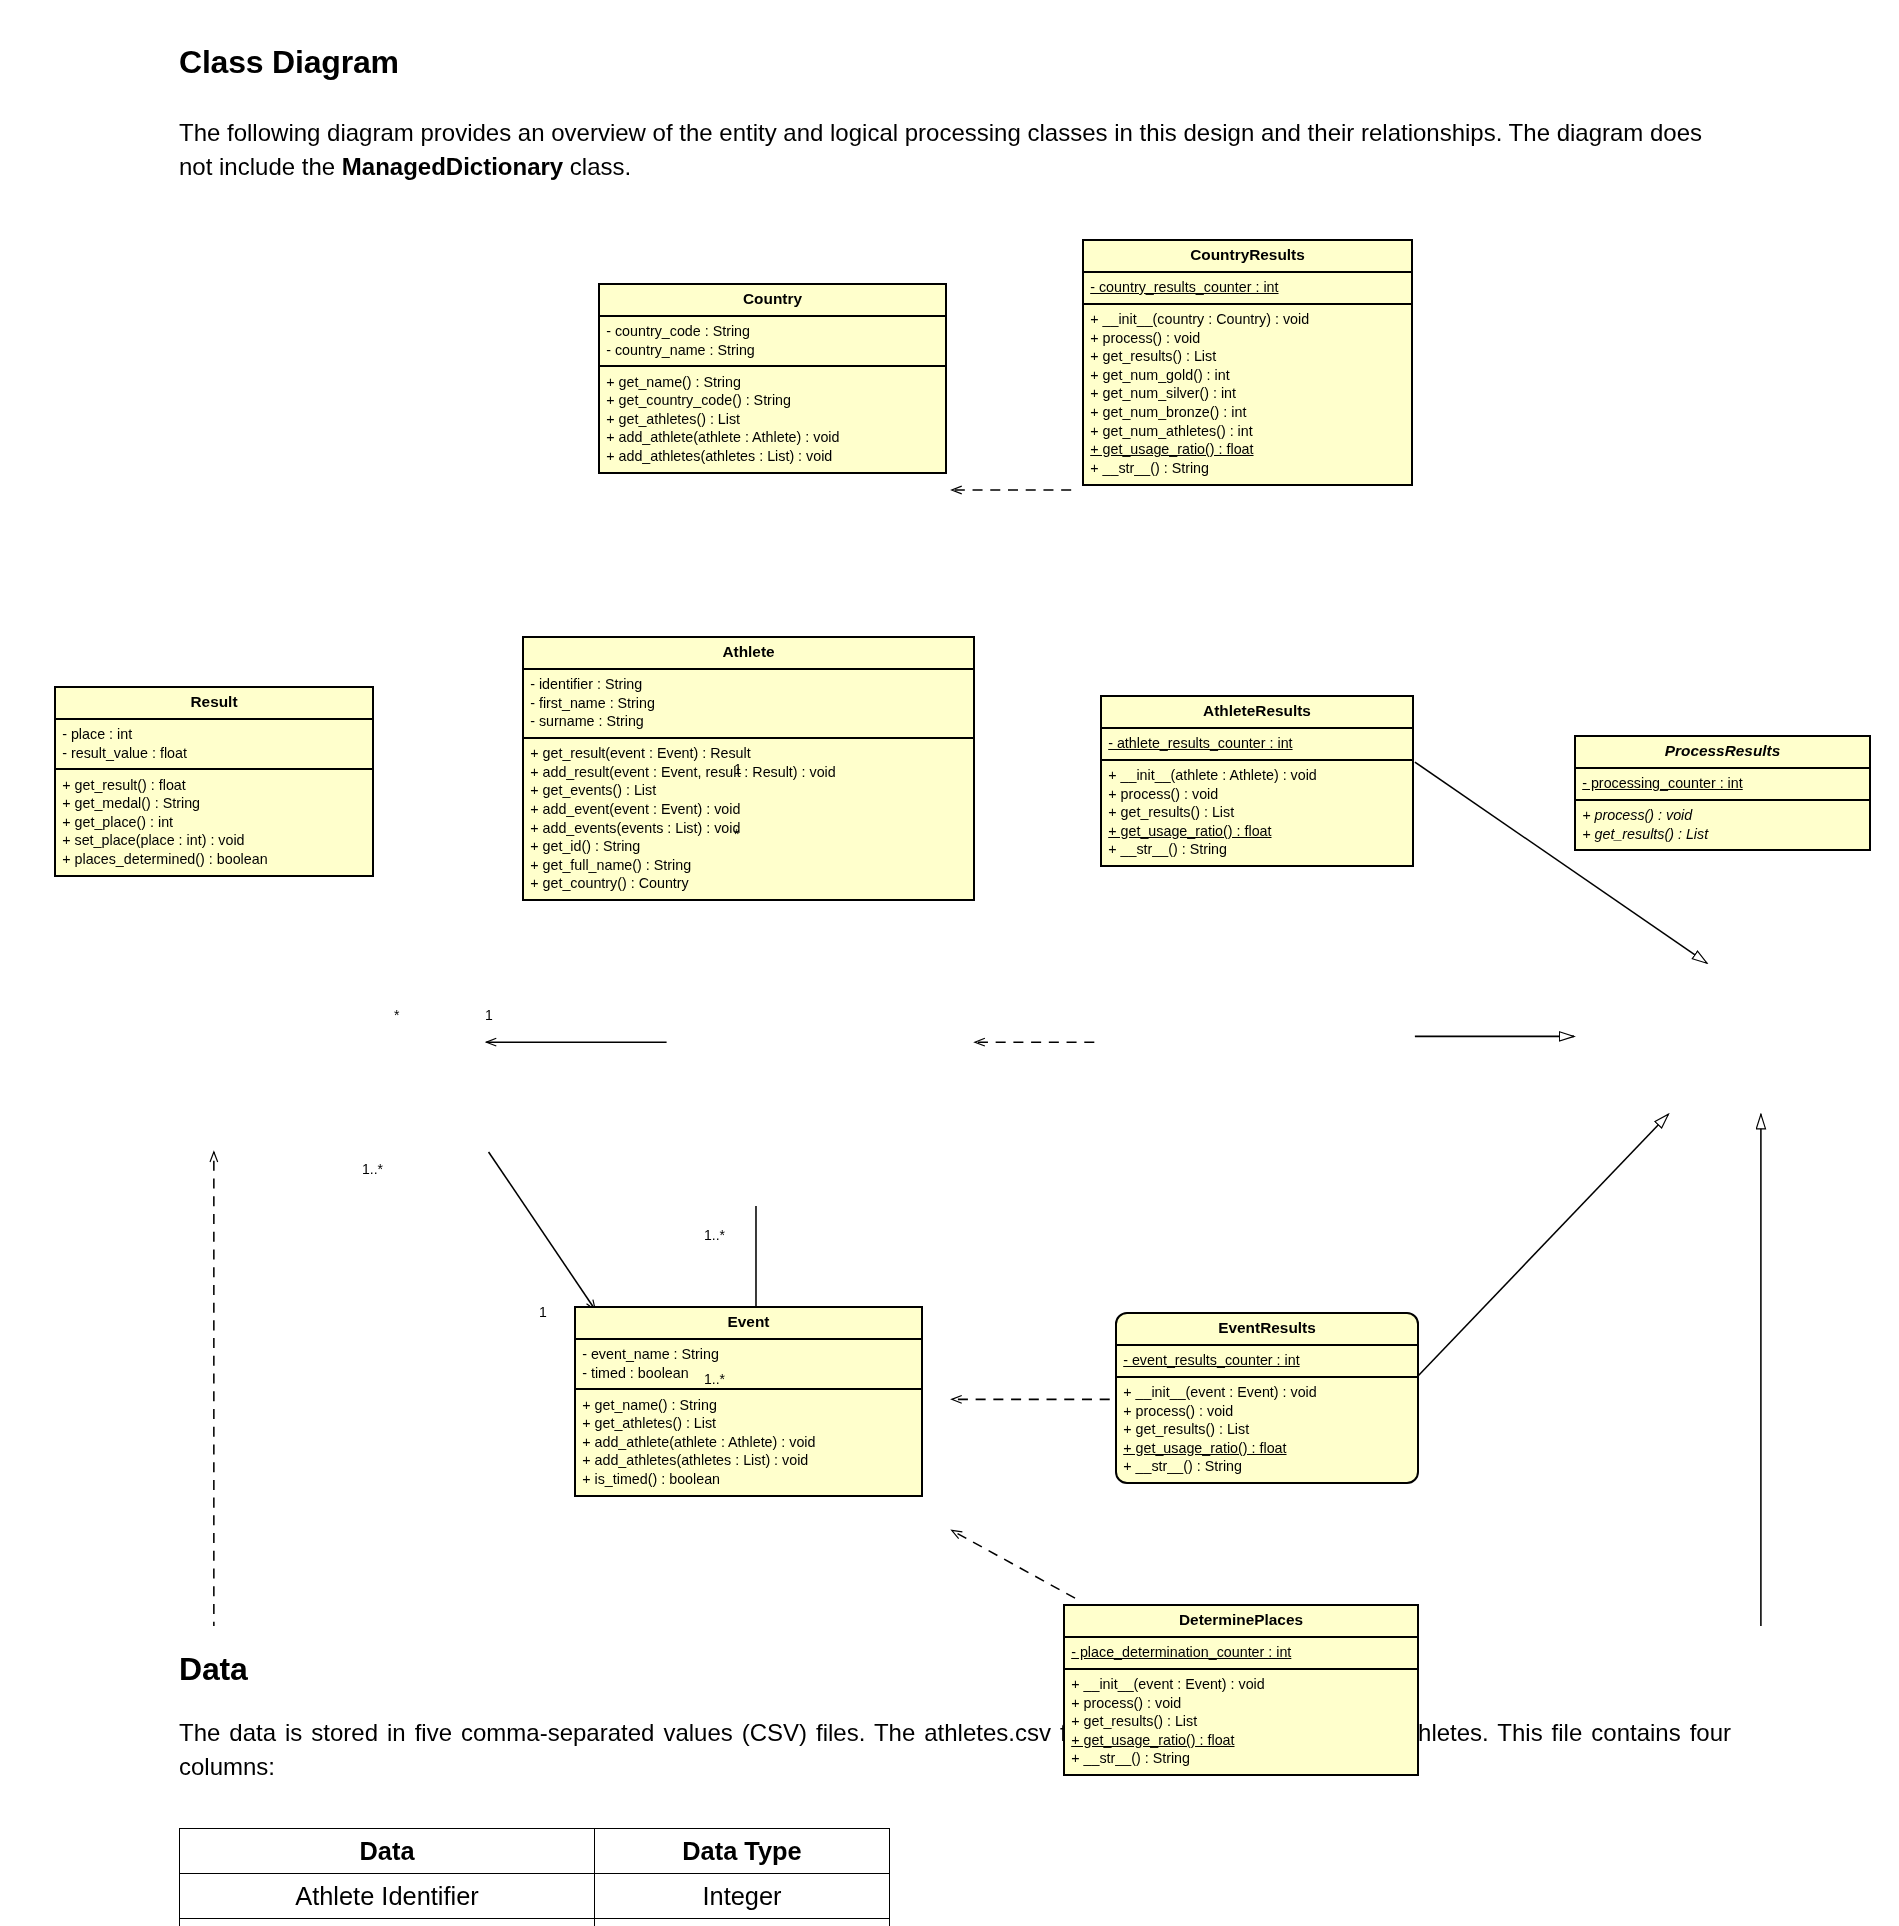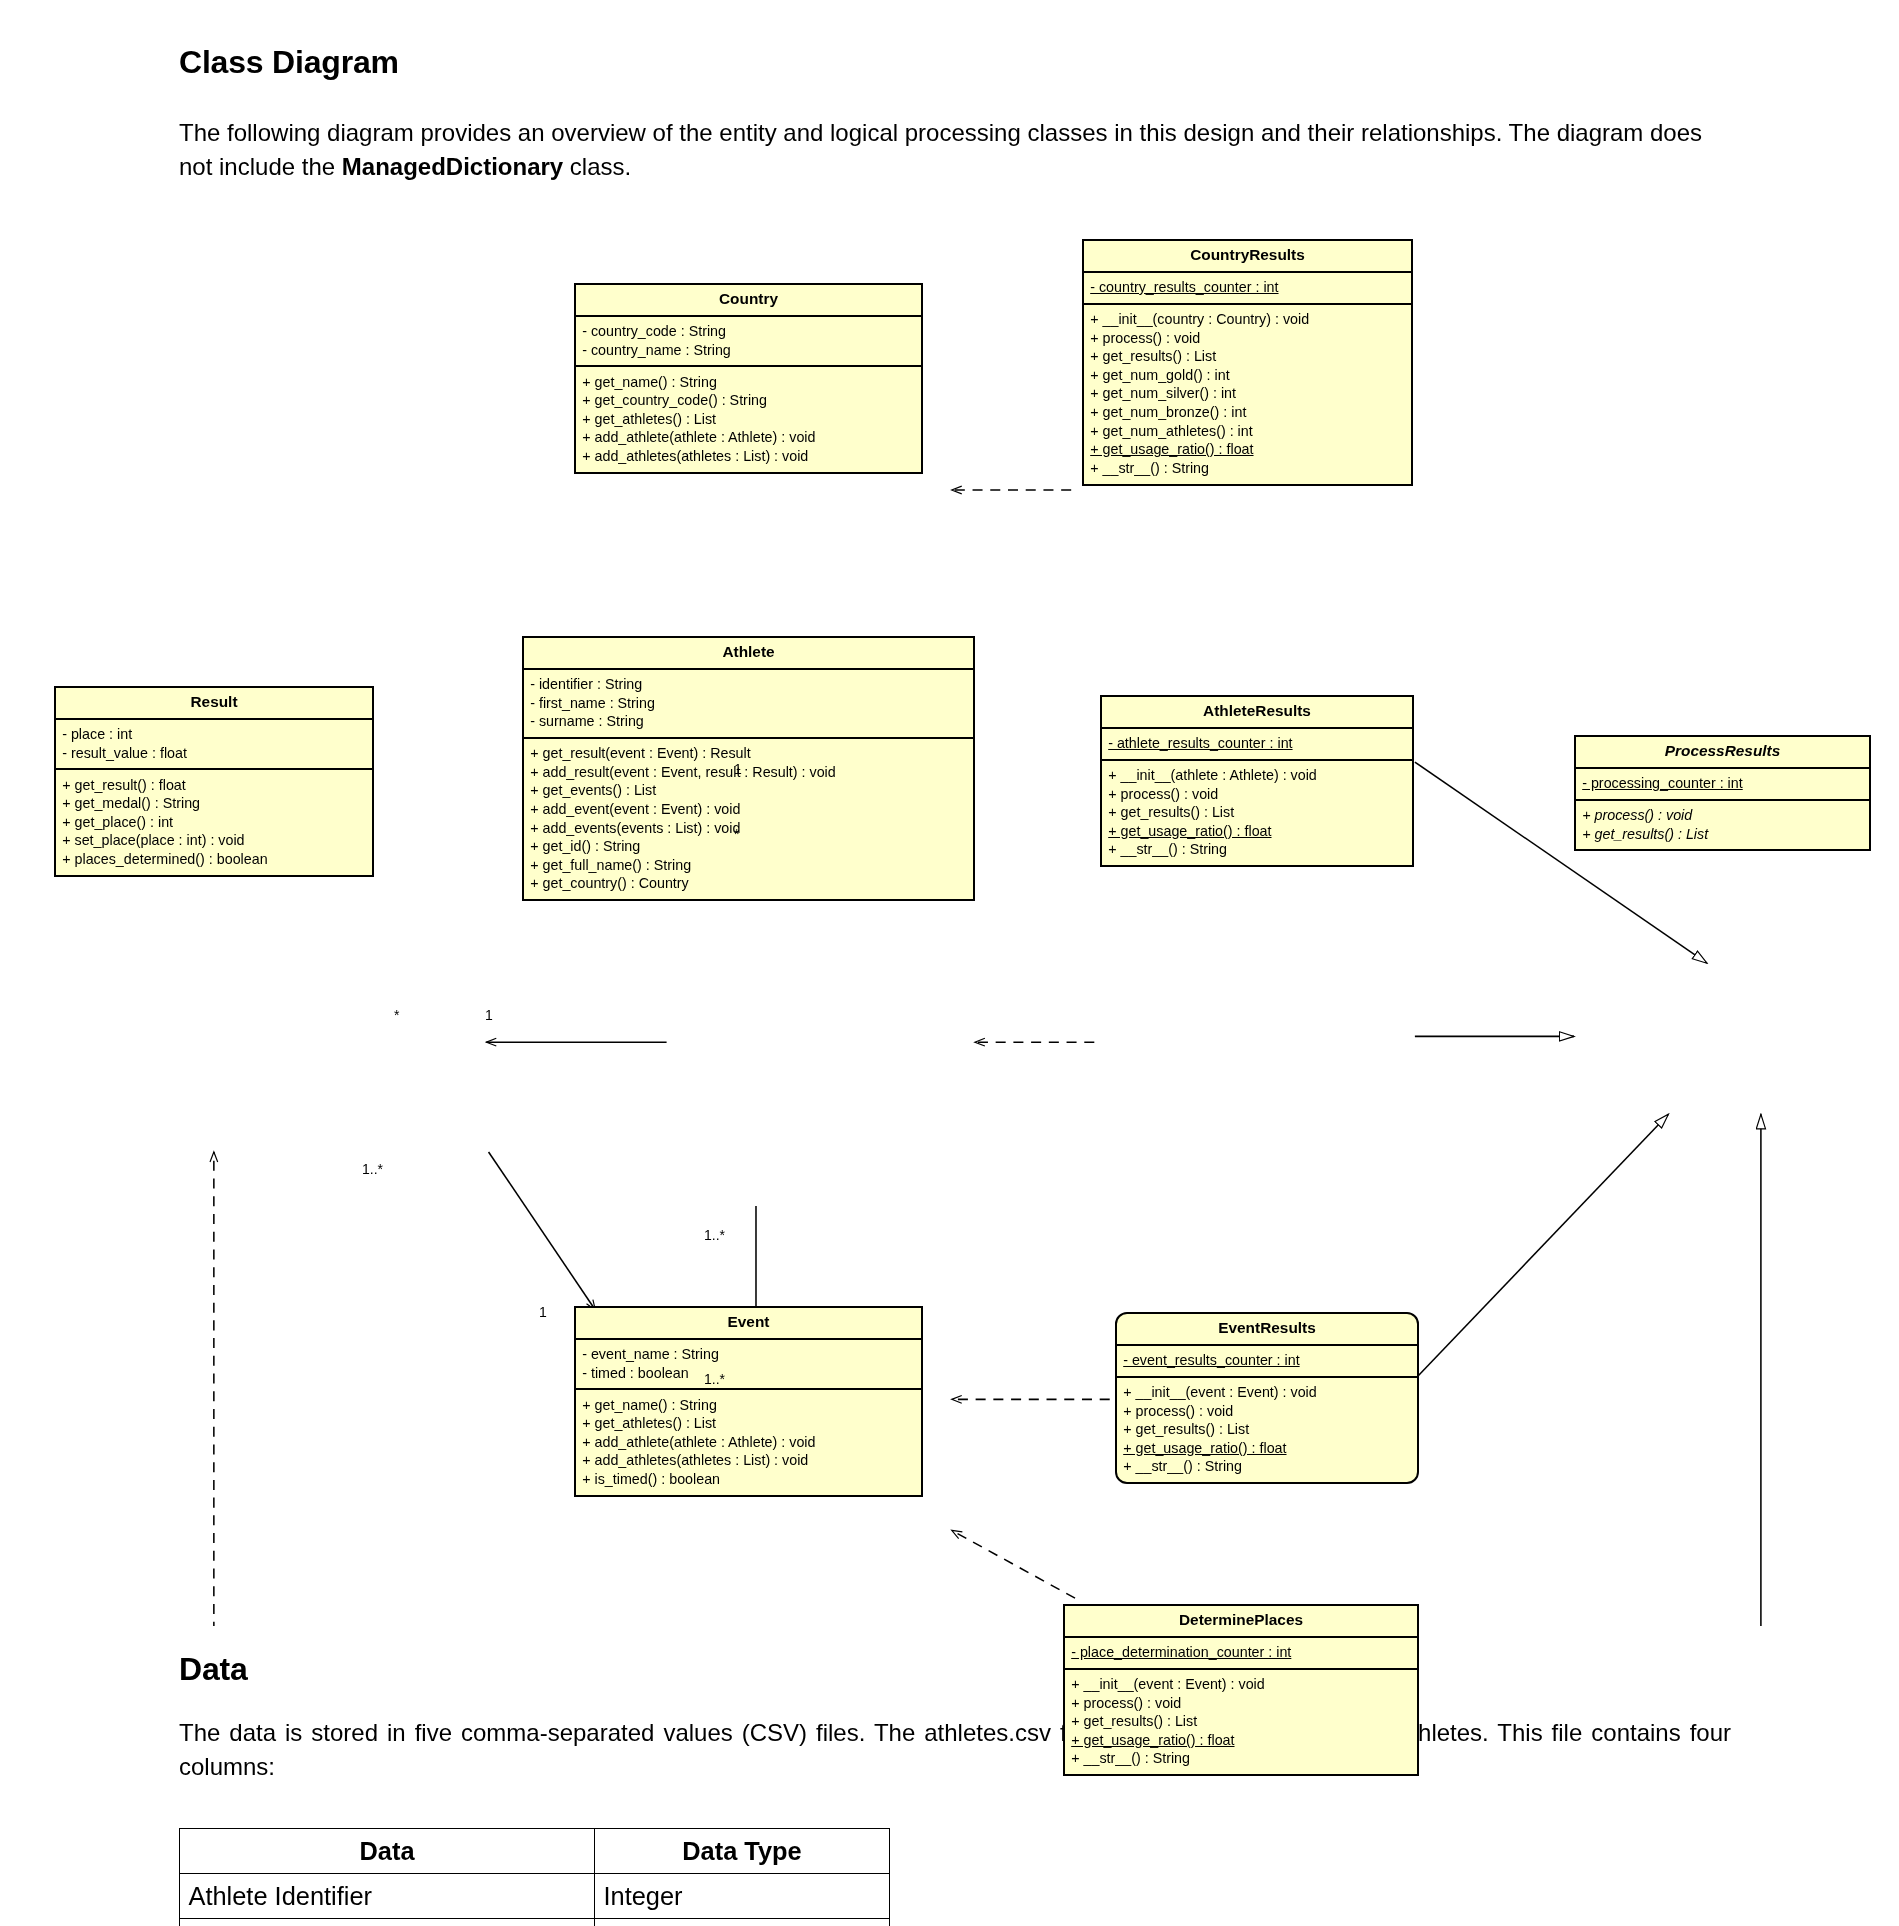--- a/index.html
+++ b/index.html
@@ -71,21 +71,21 @@
   
   .dtable {
     position:absolute;
     border-collapse:collapse;
     font-size:25.4px;
   }
   .dtable th, .dtable td {
     border:1.2px solid #000000;
     padding:4.6px 8.5px;
     font-weight:normal;
-    text-align:left;
+    text-align:center;
     height:35px;
     vertical-align:middle;
   }
   .dtable th { text-align:center; font-weight:bold; }
   .dtable .c1 { width:397px; }
   .dtable .c2 { width:277px; }
 </style>
 </head>
 <body>
 
@@ -132,21 +132,21 @@
 
       <path d="M3672,1378 L4430,1900" stroke="#000" stroke-width="4" fill="none" marker-end="url(#hollowTri)"></path>
 
       <path d="M3672,2090 L4085,2090" stroke="#000" stroke-width="4" fill="none" marker-end="url(#hollowTri)"></path>
 
       <path d="M3672,2980 L4330,2292" stroke="#000" stroke-width="4" fill="none" marker-end="url(#hollowTri)"></path>
 
       <path d="M3672,3750 L4570,3750 L4570,2292" stroke="#000" stroke-width="4" fill="none" marker-end="url(#hollowTri)"></path>
     </svg>
 
-    <div class="umlbox" style="left:574px; top:52px; width:349px;">
+    <div class="umlbox" style="left:598px; top:52px; width:349px;">
       <div class="title">Country</div>
       <div class="attrs">
         <div class="row">- country_code : String</div>
         <div class="row">- country_name : String</div>
       </div>
       <div class="ops">
         <div class="row">+ get_name() : String</div>
         <div class="row">+ get_country_code() : String</div>
         <div class="row">+ get_athletes() : List</div>
         <div class="row">+ add_athlete(athlete : Athlete) : void</div>

